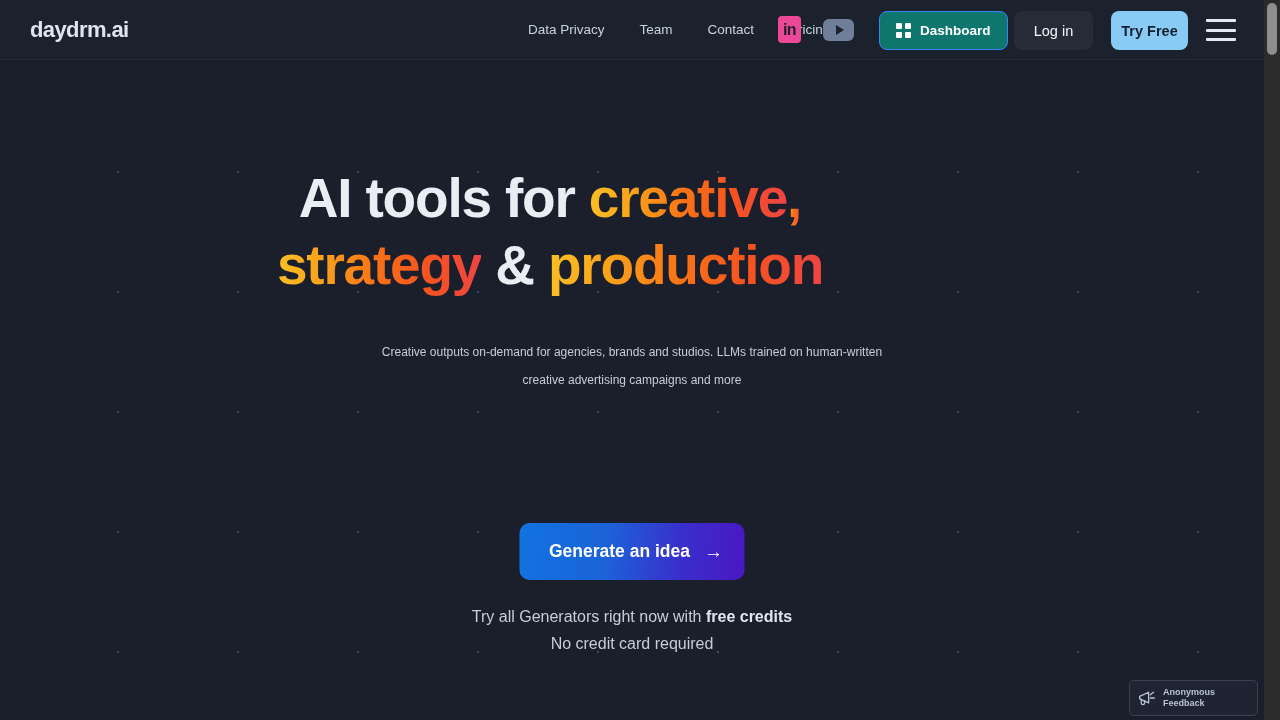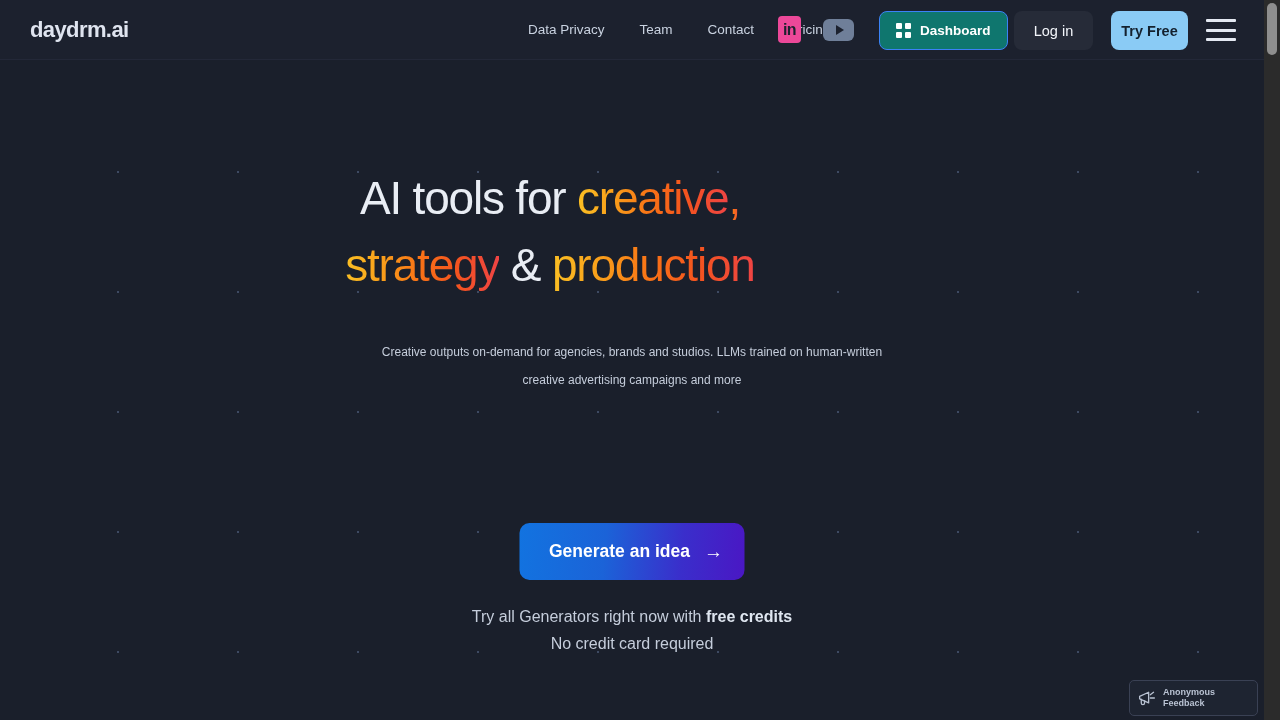--- a/index.html
+++ b/index.html
@@ -198,22 +198,22 @@
     background-size:120px 120px;
     background-position:58px 51px;
   }
 
   .headline {
     position:absolute;
     top:104px;
     left:0;
     width:1100px;
     text-align:center;
-    font-size:46px;
-    font-weight:400;
+    font-size:55px;
+    font-weight:700;
     line-height:67px;
     letter-spacing:-1.2px;
   }
   .h-white { color:#e9edf4; }
 
   .grad {
     background:linear-gradient(90deg,#fbbf24 0%,#f9a21b 22%,#f97316 48%,#f4541f 72%,#ef4444 100%);
     -webkit-background-clip:text;
     background-clip:text;
     -webkit-text-fill-color:transparent;

